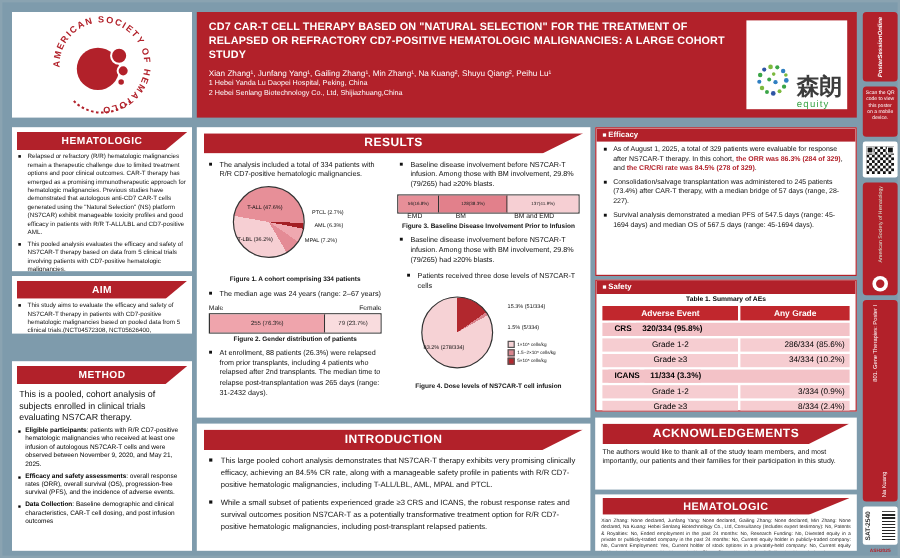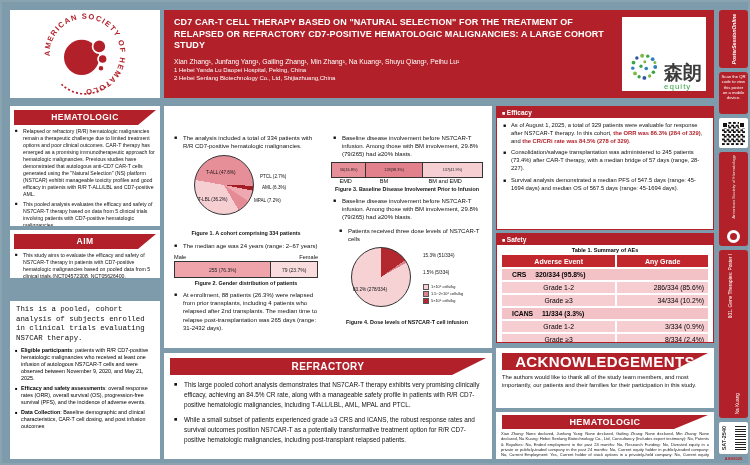--- a/index.html
+++ b/index.html
@@ -30,21 +30,21 @@
   
   .bul{position:relative;padding-left:8px;font-size:5.2px;line-height:1.35;color:#111;margin:3px 5px 0 5px;text-align:left;}
   .bul::before{content:"■";position:absolute;left:0;top:0;font-size:4.5px;}
   .res-bul{font-size:6px;margin:4px 6px 0 6px;padding-left:9px;}
   .res-bul::before{font-size:5px;}
   .con-bul{font-size:6.4px;line-height:1.55;margin:5px 10px 0 10px;padding-left:10px;}
   .con-bul::before{font-size:5.5px;}
   .eff-bul{font-size:5.8px;line-height:1.35;margin:4px 6px 0 6px;padding-left:8px;}
   .eff-bul::before{font-size:5px;}
   .hl{color:#b2212a;font-weight:bold;}
-  .method-intro{font-size:7.4px;line-height:1.3;margin:4px 6px 2px 6px;color:#111;font-family:Liberation Mono, monospace;}
+  .method-intro{font-size:7.4px;line-height:1.3;margin:4px 6px 2px 6px;color:#111;}
   .mbul{position:relative;font-size:5.4px;line-height:1.3;margin:3px 5px 0 5px;padding-left:6px;}
   .mbul::before{content:"■";position:absolute;left:0;top:1px;font-size:4px;}
   .mlab{font-weight:bold;}
   .caption{font-size:5.4px;font-weight:bold;text-align:center;margin-top:2px;color:#111;}
   
   .res-sub{position:absolute;top:24px;}
   
   .fig{position:relative;}
   .pie{position:absolute;border-radius:50%;border:1px solid #333;box-sizing:border-box;}
   .pie-lbl{position:absolute;font-size:4.6px;color:#111;white-space:nowrap;}
@@ -138,27 +138,29 @@
     <div class="bul">Relapsed or refractory (R/R) hematologic malignancies remain a therapeutic challenge due to limited treatment options and poor clinical outcomes. CAR-T therapy has emerged as a promising immunotherapeutic approach for hematologic malignancies. Previous studies have demonstrated that autologous anti-CD7 CAR-T cells generated using the "Natural Selection" (NS) platform (NS7CAR) exhibit manageable toxicity profiles and good efficacy in patients with R/R T-ALL/LBL and CD7-positive AML.</div>
     <div class="bul">This pooled analysis evaluates the efficacy and safety of NS7CAR-T therapy based on data from 5 clinical trials involving patients with CD7-positive hematologic malignancies.</div>
   </div>
 
   <div class="card" style="left:8px;top:228px;width:150px;height:48px;">
     <div class="banner">AIM</div>
     <div class="bul">This study aims to evaluate the efficacy and safety of NS7CAR-T therapy in patients with CD7-positive hematologic malignancies based on pooled data from 5 clinical trials.(NCT04572308, NCT05626400, NCT04916860, NCT04928105, and NCT04938115)</div>
   </div>
 
   <div class="card" style="left:8px;top:299px;width:150px;height:158px;">
+    <div class="banner">METHOD</div>
     <div class="method-intro">This is a pooled, cohort analysis of subjects enrolled in clinical trials evaluating NS7CAR therapy.</div>
     <div class="mbul"><span class="mlab">Eligible participants</span><span>: patients with R/R CD7-positive hematologic malignancies who received at least one infusion of autologous NS7CAR-T cells and were observed between November 9, 2020, and May 21, 2025.</span></div>
     <div class="mbul"><span class="mlab">Efficacy and safety assessments</span><span>: overall response rates (ORR), overall survival (OS), progression-free survival (PFS), and the incidence of adverse events.</span></div>
     <div class="mbul"><span class="mlab">Data Collection</span><span>: Baseline demographic and clinical characteristics, CAR-T cell dosing, and post infusion outcomes</span></div>
   </div>
 
   <div class="card" style="left:162px;top:104px;width:328px;height:242px;">
+    <div class="banner big">RESULTS</div>
 
     <div class="res-sub" style="left:4px;width:156px;">
       <div class="bul res-bul">The analysis included a total of 334 patients with R/R CD7-positive hematologic malignancies.</div>
 
       <div class="fig" style="height:76px;margin-top:2px;">
         <div class="pie" style="left: 26px; top: 3px; width: 60px; height: 60px; background: conic-gradient(from -80deg, rgb(231, 143, 152) 0%, rgb(231, 143, 152) 47.6%, rgb(163, 30, 36) 47.6%, rgb(163, 30, 36) 50.3%, rgb(239, 168, 176) 50.3%, rgb(239, 168, 176) 56.6%, rgb(228, 139, 149) 56.6%, rgb(228, 139, 149) 63.8%, rgb(246, 207, 211) 63.8%, rgb(246, 207, 211) 100%);"></div>
         <span class="pie-lbl" style="left:38px;top:18px;">T-ALL (47.6%)</span>
         <span class="pie-lbl" style="left:92px;top:22px;">PTCL (2.7%)</span>
         <span class="pie-lbl" style="left:94px;top:33px;">AML (6.3%)</span>
         <span class="pie-lbl" style="left:86px;top:46px;">MPAL (7.2%)</span>
@@ -221,21 +223,21 @@
               <i style="background: rgb(178, 40, 46);"></i>
               <span>5×10⁶ cells/kg</span>
             </div>
         </div>
       </div>
       <div class="caption">Figure 4. Dose levels of NS7CAR-T cell infusion</div>
     </div>
   </div>
 
   <div class="card" style="left:162px;top:351px;width:328px;height:106px;">
-    <div class="banner big">REFRACTORY</div>
+    <div class="banner big">INTRODUCTION</div>
     <div class="bul con-bul">This large pooled cohort analysis demonstrates that NS7CAR-T therapy exhibits very promising clinically efficacy, achieving an 84.5% CR rate, along with a manageable safety profile in patients with R/R CD7-positive hematologic malignancies, including T-ALL/LBL, AML, MPAL and PTCL.</div>
     <div class="bul con-bul">While a small subset of patients experienced grade ≥3 CRS and ICANS, the robust response rates and survival outcomes position NS7CAR-T as a potentially transformative treatment option for R/R CD7-positive hematologic malignancies, including post-transplant relapsed patients.</div>
   </div>
 
   <div class="card" style="left:494px;top:104px;width:218px;height:124px;border:1px solid #b2212a;">
     <div class="subhead">Efficacy</div>
     <div class="bul eff-bul"><span>As of August 1, 2025, a total of 329 patients were evaluable for response after NS7CAR-T therapy. In this cohort, </span><span class="hl">the ORR was 86.3% (284 of 329)</span><span>, and </span><span class="hl">the CR/CRi rate was 84.5% (278 of 329)</span><span>.</span></div>
     <div class="bul eff-bul">Consolidation/salvage transplantation was administered to 245 patients (73.4%) after CAR-T therapy, with a median bridge of 57 days (range, 28-227).</div>
     <div class="bul eff-bul">Survival analysis demonstrated a median PFS of 547.5 days (range: 45-1694 days) and median OS of 567.5 days (range: 45-1694 days).</div>
   </div>
@@ -267,21 +269,21 @@
         <span class="c2">3/334 (0.9%)</span>
       </div>
       <div class="ae-row sub">
         <span class="c1">Grade ≥3</span>
         <span class="c2">8/334 (2.4%)</span>
       </div>
     </div>
   </div>
 
   <div class="card" style="left:494px;top:346px;width:218px;height:60px;">
-    <div class="banner big" style="font-size:15px;">ACKNOWLEDGEMENTS</div>
+    <div class="banner big" style="font-size:10px;">ACKNOWLEDGEMENTS</div>
     <div style="font-size:5.8px;line-height:1.35;margin:2px 6px;color:#111;">The authors would like to thank all of the study team members, and most importantly, our patients and their families for their participation in this study.</div>
   </div>
 
   <div class="card" style="left:494px;top:410px;width:218px;height:47px;">
     <div class="banner big" style="font-size:9px;height:14px;line-height:14px;margin:3px 6px 2px 6px;">HEMATOLOGIC</div>
     <div style="font-size:4.1px;line-height:1.3;margin:0 5px;color:#222;text-align:justify;">Xian Zhang: None declared, Junfang Yang: None declared, Gailing Zhang: None declared, Min Zhang: None declared, Na Kuang: Hebei Senlang Biotechnology Co., Ltd, Consultancy (Includes expert testimony): No, Patents &amp; Royalties: No, Ended employment in the past 24 months: No, Research Funding: No, Divested equity in a private or publicly-traded company in the past 24 months: No, Current equity holder in publicly-traded company: No, Current Employment: Yes, Current holder of stock options in a privately-held company: No, Current equity holder in private company: No, Honoraria: No, Shuyu Qiang: None declared, Peihua Lu: None declared</div>
   </div>
 
   <div class="rail-box" style="top:8px;height:58px;display:flex;align-items:center;justify-content:center;">
     <span class="vtext" style="font-size:5px;font-weight:bold;font-style:italic;">PosterSessionOnline</span>

